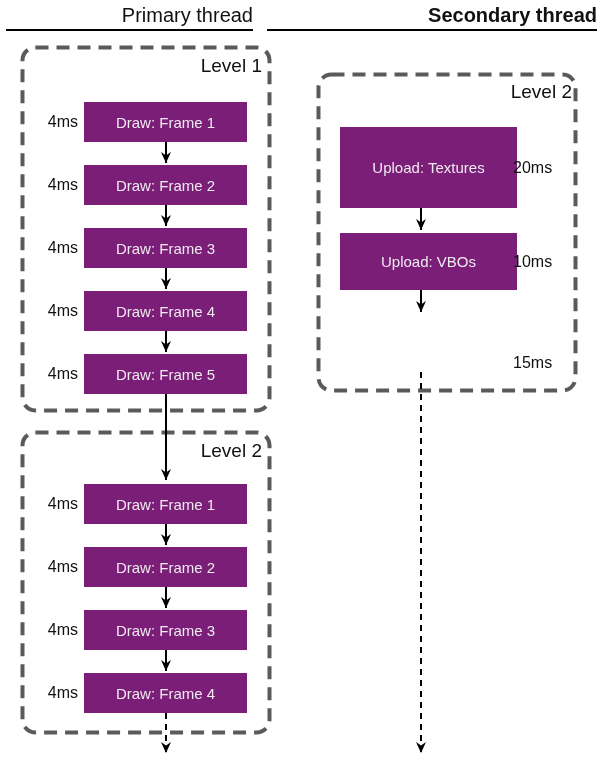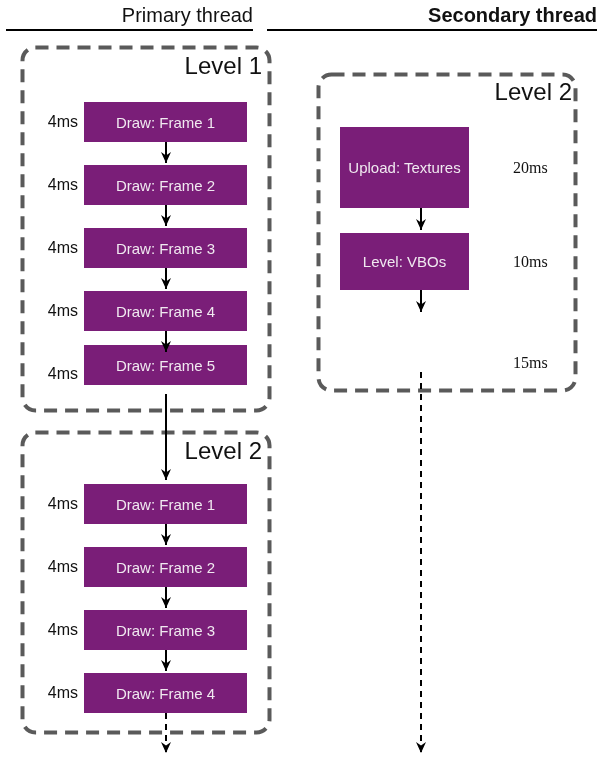--- a/index.html
+++ b/index.html
@@ -36,49 +36,49 @@
   .underline {
     position: absolute;
     top: 29px;
     height: 2px;
     background: var(--line);
   }
   .underline.primary   { left: 6px;   width: 247px; }
   .underline.secondary { left: 267px; width: 330px; }
   .lvl {
     position: absolute;
-    font-size: 24px;
+    font-size: 19px;
     line-height: 21px;
     color: var(--text);
     text-align: center;
   }
   .lvl.p1 { right: 338px; top: 55px; }
   .lvl.p2 { right: 338px; top: 440px; }
   .lvl.s2 { right: 28px;  top: 81px; }
   .task {
     position: absolute;
     background: var(--box);
     color: var(--box-text);
     font-size: 15px;
     display: flex;
     align-items: center;
     justify-content: center;
     text-align: center;
   }
   .task.p { left: 84px;  width: 163px; height: 40px; }
-  .task.s { left: 340px; width: 129px; }
+  .task.s { left: 340px; width: 177px; }
   .dur {
     position: absolute;
     font-size: 16px;
     color: var(--text);
     display: flex;
     align-items: center;
   }
   .dur.p { right: 522px; height: 40px; justify-content: flex-end; white-space: nowrap; margin-left: 8px; }
-  .dur.s { left: 513px;  justify-content: flex-start; white-space: nowrap; font-family: Liberation Serif, serif; }
+  .dur.s { left: 513px;  justify-content: flex-start; white-space: nowrap; }
   svg.overlay {
     position: absolute;
     left: 0; top: 0;
     pointer-events: none;
   }
   svg.overlay rect.group {
     fill: none;
     stroke: var(--dashed-border);
     stroke-width: 4;
     stroke-dasharray: 13 8;
@@ -103,34 +103,34 @@
 
   <div class="dur p" style="top:102px">4ms</div>
   <div class="task p" style="top:102px">Draw: Frame 1</div>
   <div class="dur p" style="top:165px">4ms</div>
   <div class="task p" style="top:165px">Draw: Frame 2</div>
   <div class="dur p" style="top:228px">4ms</div>
   <div class="task p" style="top:228px">Draw: Frame 3</div>
   <div class="dur p" style="top:291px">4ms</div>
   <div class="task p" style="top:291px">Draw: Frame 4</div>
   <div class="dur p" style="top:354px">4ms</div>
-  <div class="task p" style="top:345px">Draw: Frame 5</div>
+  <div class="task p" style="top:354px">Draw: Frame 5</div>
 
   <div class="dur p" style="top:484px">4ms</div>
   <div class="task p" style="top:484px">Draw: Frame 1</div>
   <div class="dur p" style="top:547px">4ms</div>
   <div class="task p" style="top:547px">Draw: Frame 2</div>
   <div class="dur p" style="top:610px">4ms</div>
   <div class="task p" style="top:610px">Draw: Frame 3</div>
   <div class="dur p" style="top:673px">4ms</div>
   <div class="task p" style="top:673px">Draw: Frame 4</div>
 
   <div class="task s" style="top:127px;height:81px">Upload: Textures</div>
   <div class="dur s" style="top:127px;height:81px">20ms</div>
-  <div class="task s" style="top:233px;height:57px">Level: VBOs</div>
+  <div class="task s" style="top:233px;height:57px">Upload: VBOs</div>
   <div class="dur s" style="top:233px;height:57px">10ms</div>
   <div class="dur s" style="top:334px;height:57px">15ms</div>
 
   <svg class="overlay" width="600" height="763" viewBox="0 0 600 763">
     <defs>
       <marker id="ah" markerUnits="userSpaceOnUse" markerWidth="14" markerHeight="14" refX="12" refY="6" orient="auto">
         <path d="M1,1 L12,6 L1,11 L4.5,6 Z"></path>
       </marker>
     </defs>
 

